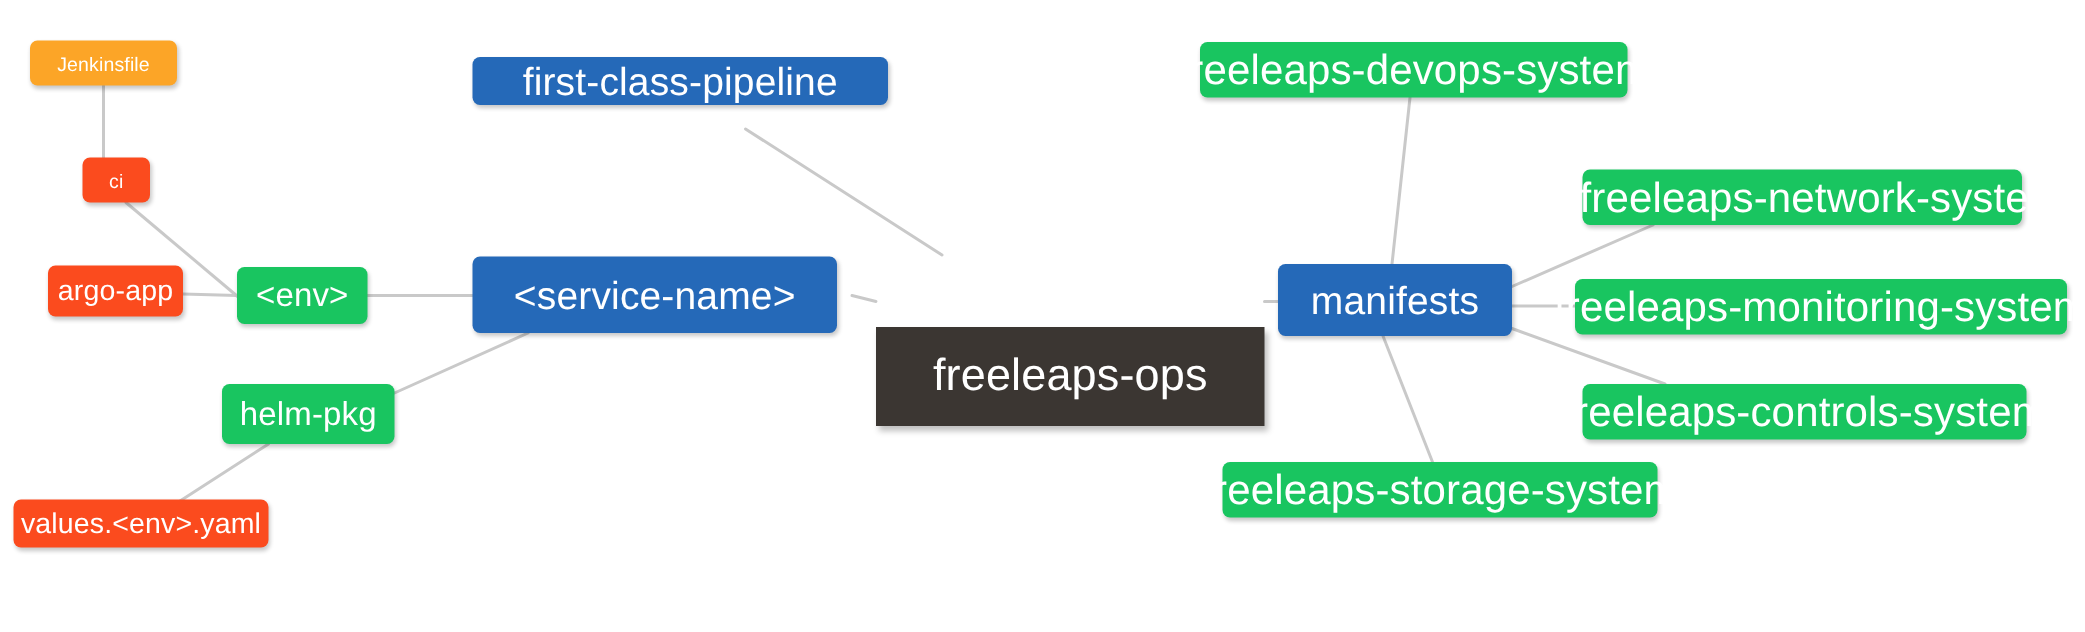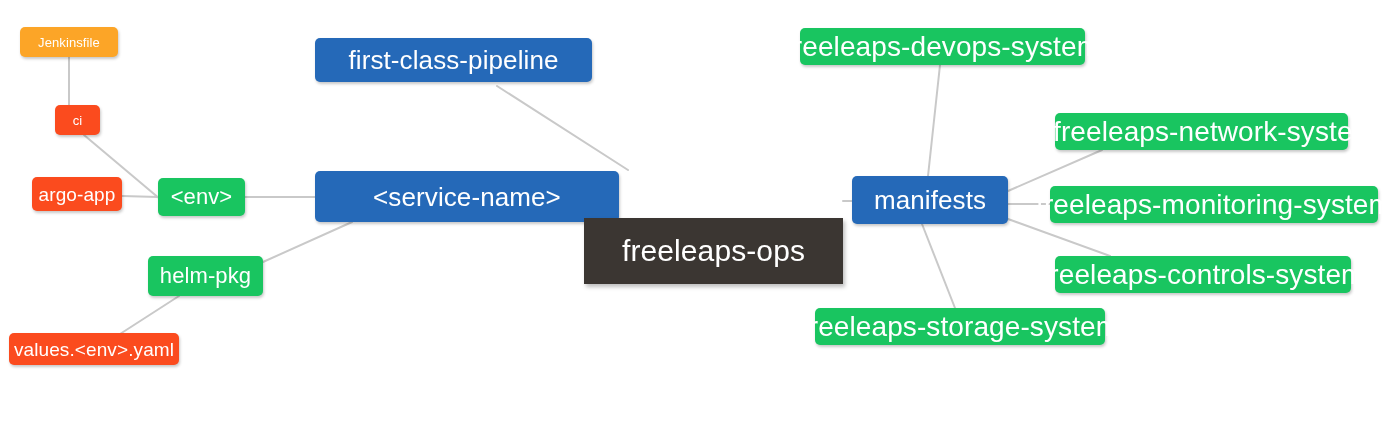--- a/index.html
+++ b/index.html
@@ -85,24 +85,24 @@
       </div>
       <div class="node tier-sm" style="left: 158px; top: 178px; width: 87px; height: 38px; background: rgb(25, 197, 96);">
         <span>&lt;env&gt;</span>
       </div>
       <div class="node tier-sm" style="left: 148px; top: 256px; width: 115px; height: 40px; background: rgb(25, 197, 96);">
         <span>helm-pkg</span>
       </div>
       <div class="node tier-xs" style="left: 9px; top: 333px; width: 170px; height: 32px; background: rgb(251, 75, 30);">
         <span>values.&lt;env&gt;.yaml</span>
       </div>
-      <div class="node tier-big" style="left: 315px; top: 38px; width: 277px; height: 44px; background: rgb(37, 105, 184);">
+      <div class="node tier-big" style="left: 315px; top: 38px; width: 277px; height: 32px; background: rgb(37, 105, 184);">
         <span>first-class-pipeline</span>
       </div>
-      <div class="node tier-big" style="left: 315px; top: 171px; width: 304px; height: 51px; background: rgb(37, 105, 184);">
+      <div class="node tier-big" style="left: 315px; top: 171px; width: 243px; height: 51px; background: rgb(37, 105, 184);">
         <span>&lt;service-name&gt;</span>
       </div>
       <div class="node tier-root root" style="left: 584px; top: 170px; width: 259px; height: 66px; background: rgb(59, 54, 50);">
         <span>freeleaps-ops</span>
       </div>
       <div class="node tier-big" style="left: 852px; top: 176px; width: 156px; height: 48px; background: rgb(37, 105, 184);">
         <span>manifests</span>
       </div>
       <div class="node tier-mid" style="left: 800px; top: 28px; width: 285px; height: 37px; background: rgb(25, 197, 96);">
         <span>freeleaps-devops-system</span>

